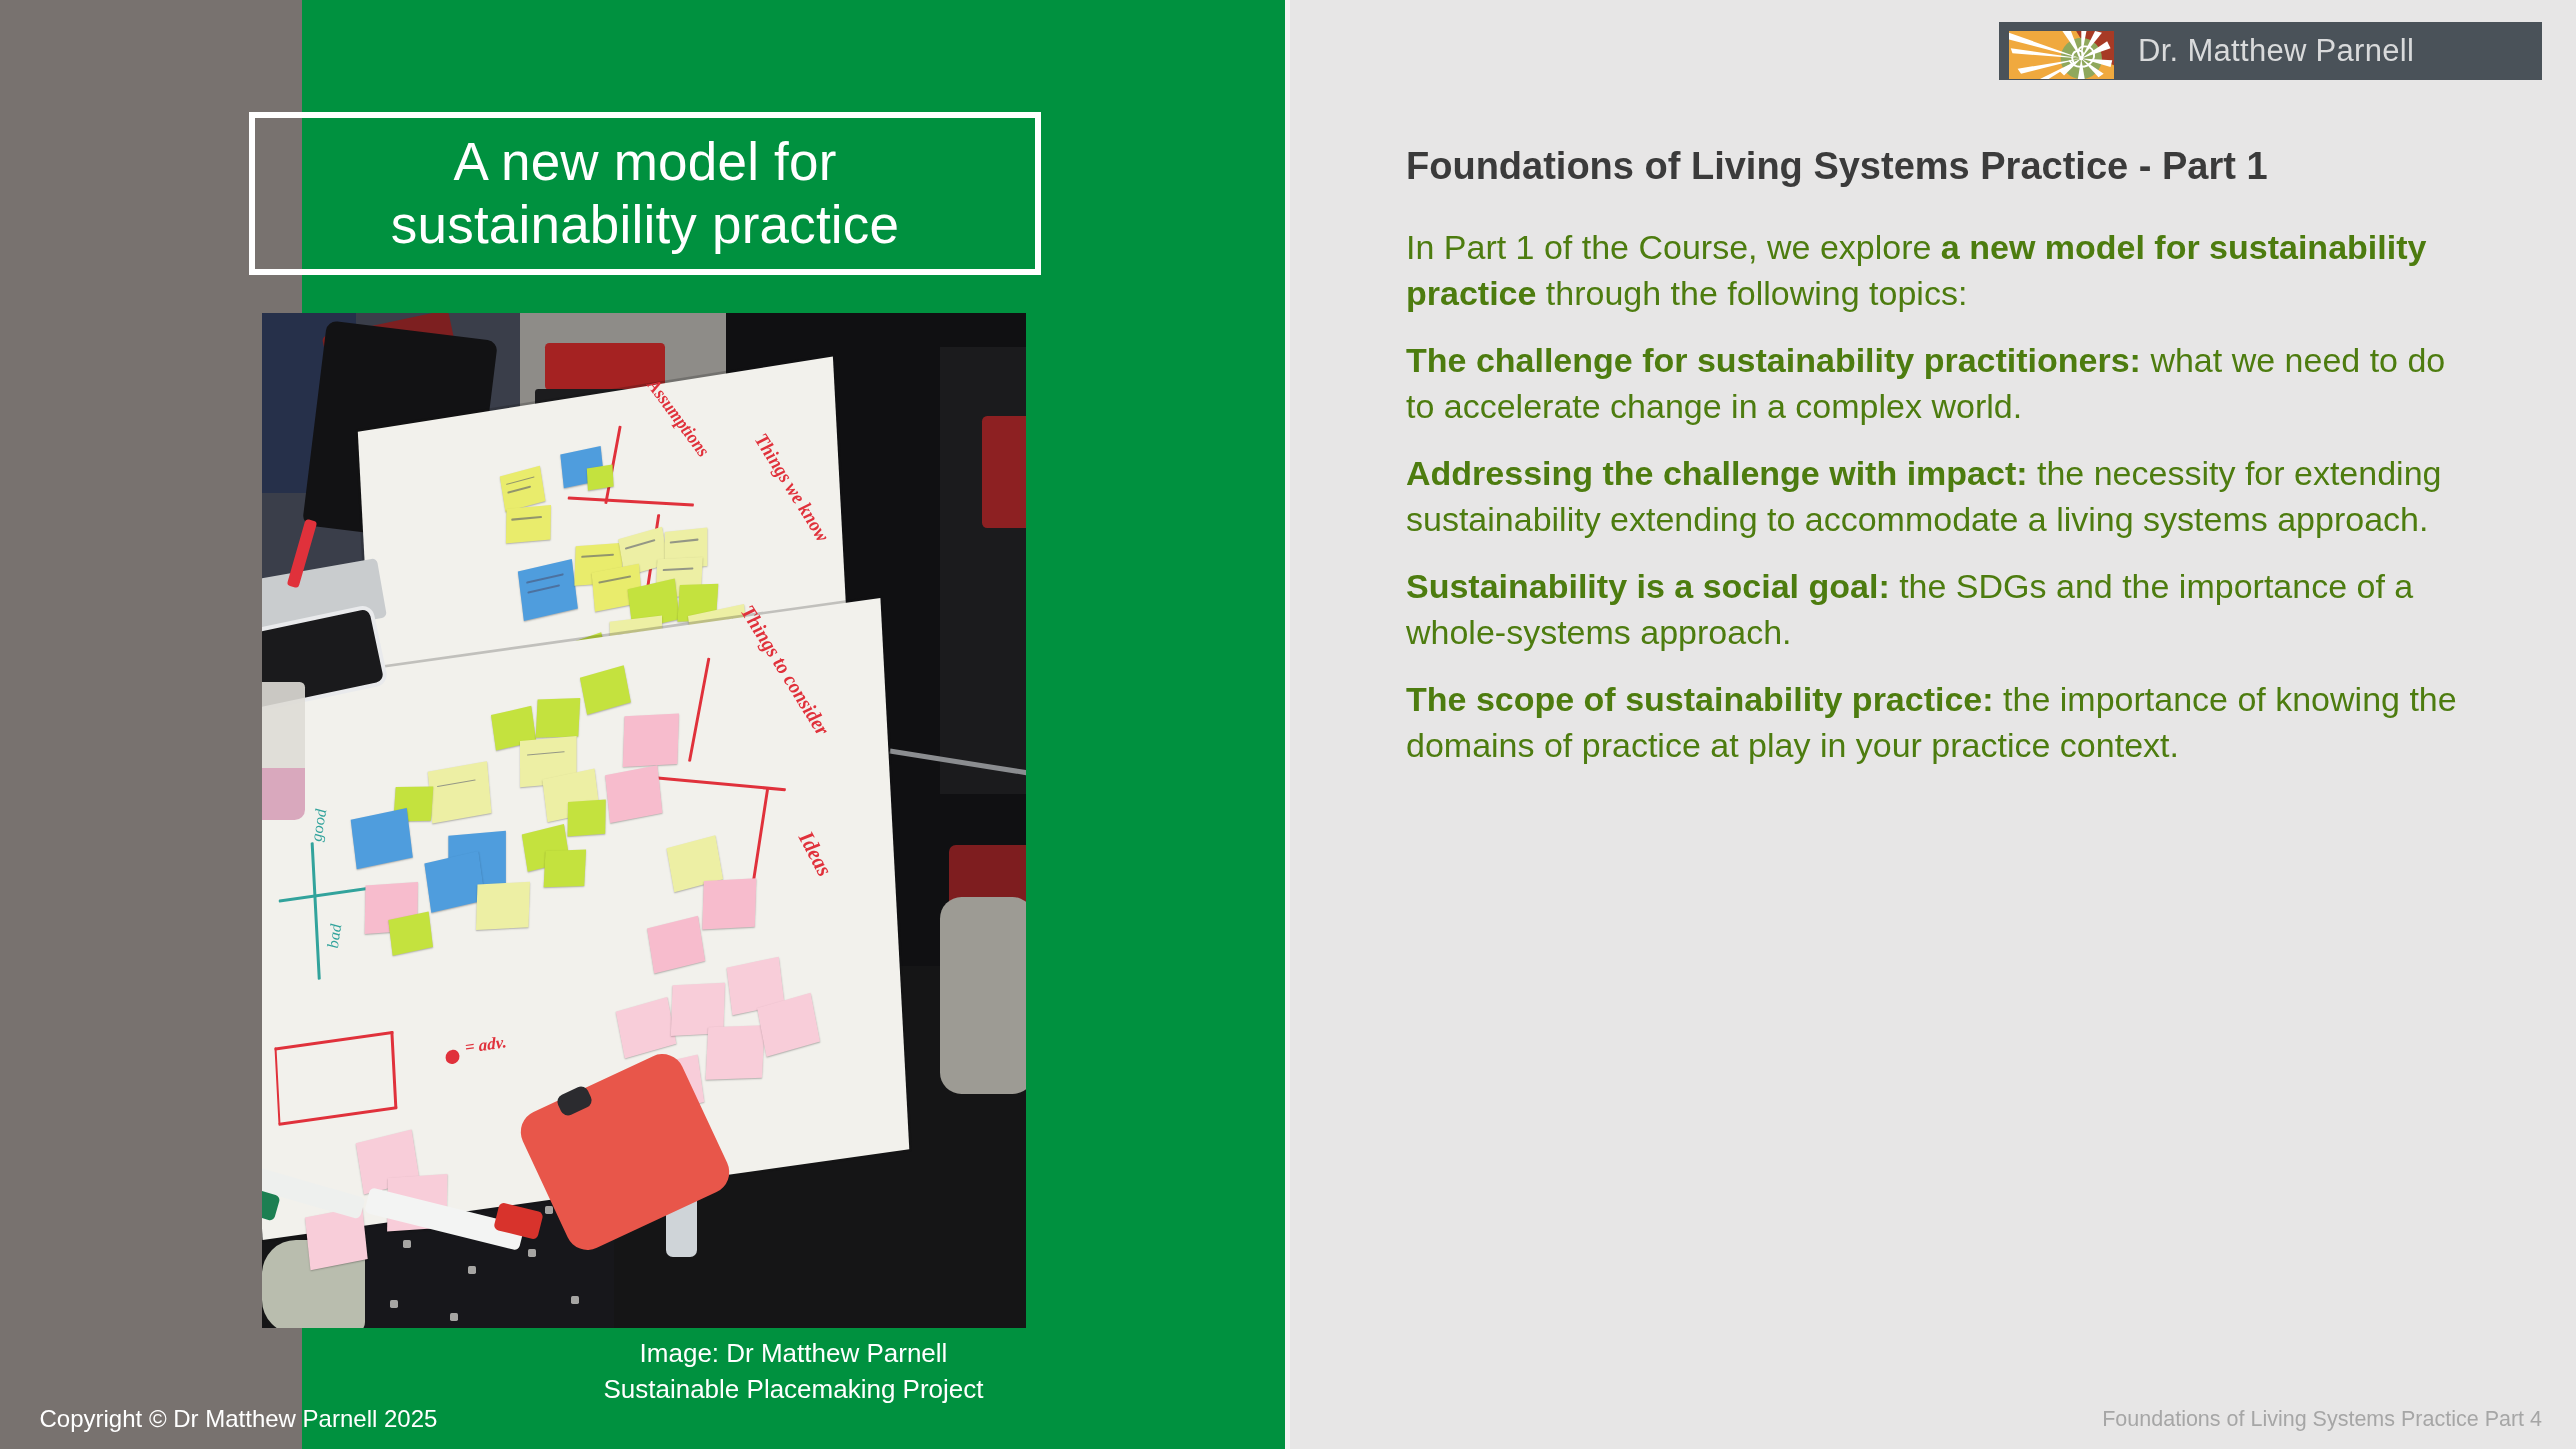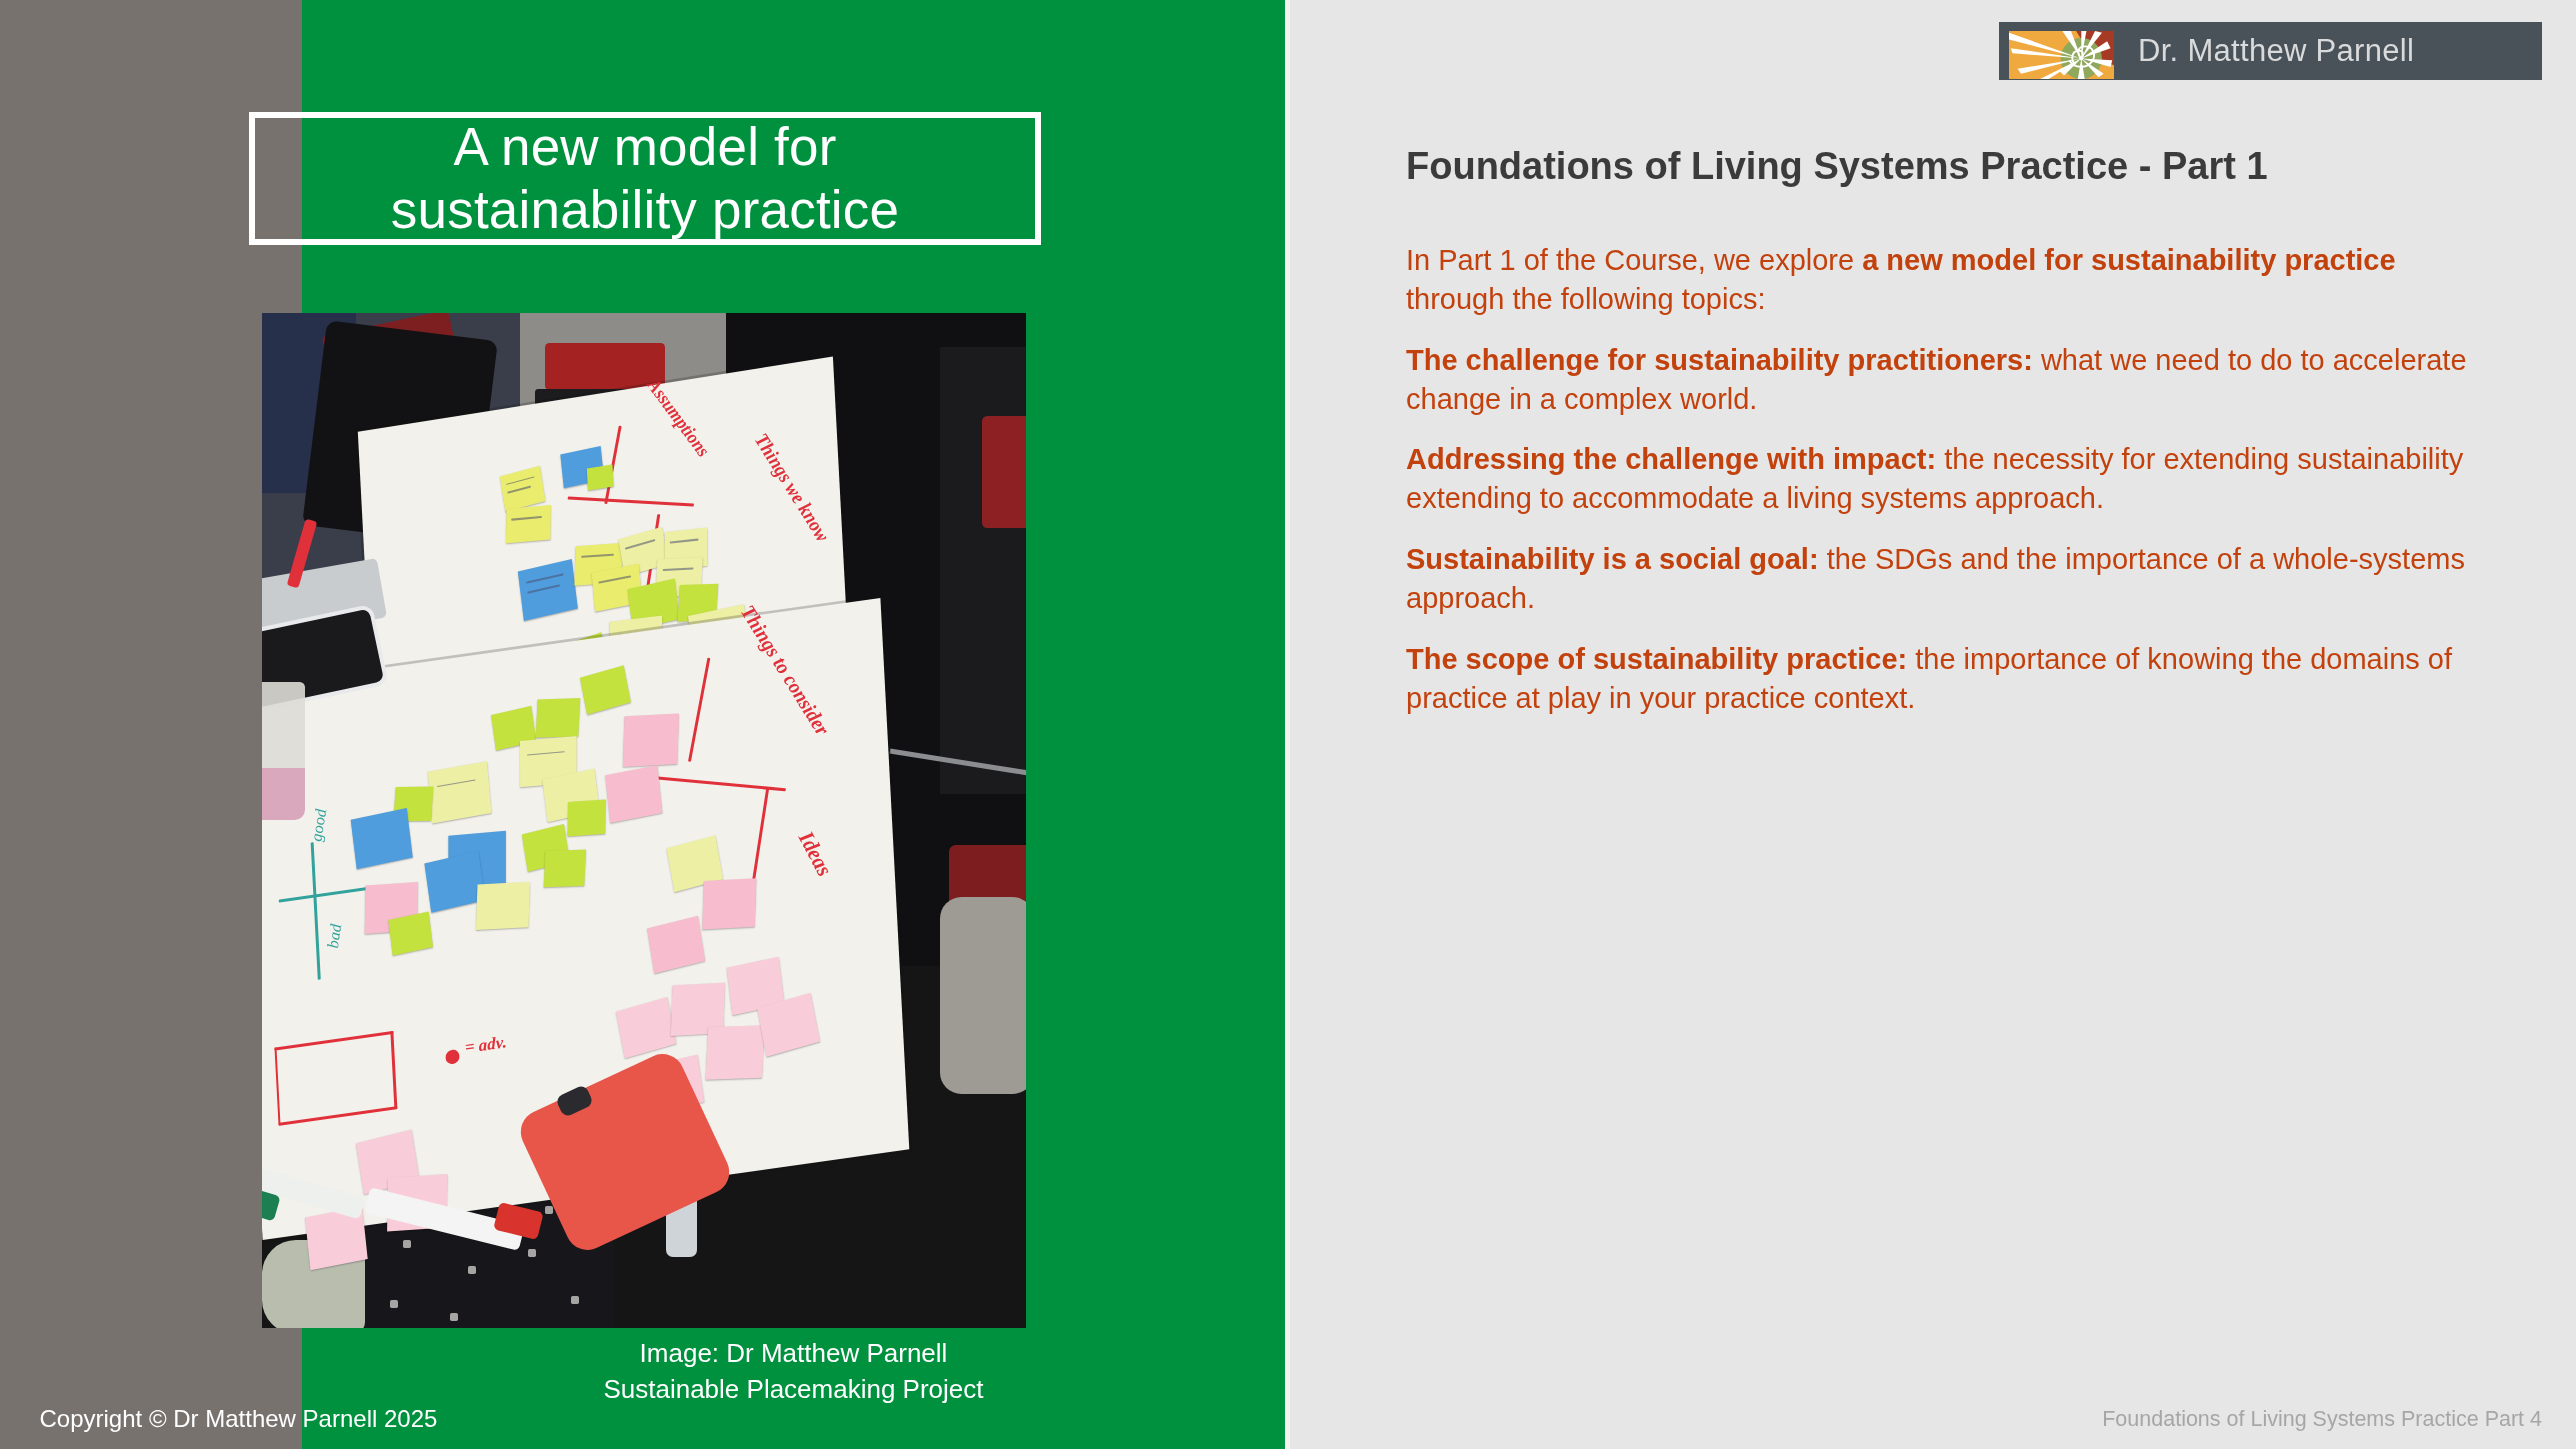--- a/index.html
+++ b/index.html
@@ -16,21 +16,21 @@
   .gray-strip{position:absolute;left:0;top:0;width:302px;height:1449px;background:#78726f;}
 
   
   .green-panel{position:absolute;left:302px;top:0;width:983px;height:1449px;background:#00913f;}
 
   
   .panel-divider{position:absolute;left:1285px;top:0;width:5.2px;height:1449px;background:#f3f3f3;}
 
   
   .title-box{
-    position:absolute;left:249px;top:112px;width:792px;height:133px;
+    position:absolute;left:249px;top:112px;width:792px;height:163px;
     border:6px solid #ffffff;box-sizing:border-box;
     display:flex;align-items:center;justify-content:center;
   }
   .title-text{
     color:#ffffff;text-align:center;line-height:1.18;
     font-size:53px;font-weight:400;letter-spacing:0.2px;
     padding:0 19px;
   }
 
   
@@ -125,21 +125,21 @@
     color:#d9dadb;font-size:31px;font-weight:400;letter-spacing:0.3px;
   }
 
   .heading{
     position:absolute;left:1406px;top:144px;width:1108px;
     color:#3b3b3b;font-size:38px;font-weight:700;line-height:1.18;
   }
 
   .body-block{position:absolute;left:1406px;top:225px;width:1073px;}
   .para{
-    color:#c2410c;font-size:29px;line-height:1.34;margin:16px 0 22px 0;
+    color:#4d7c0f;font-size:34px;line-height:1.34;margin:0 0 22px 0;
   }
   .para b{font-weight:700;}
 
   .footer-note{
     position:absolute;right:34px;bottom:17px;
     color:#a6a6a6;font-size:21.5px;white-space:nowrap;
   }
 </style>
 </head>
 <body>

